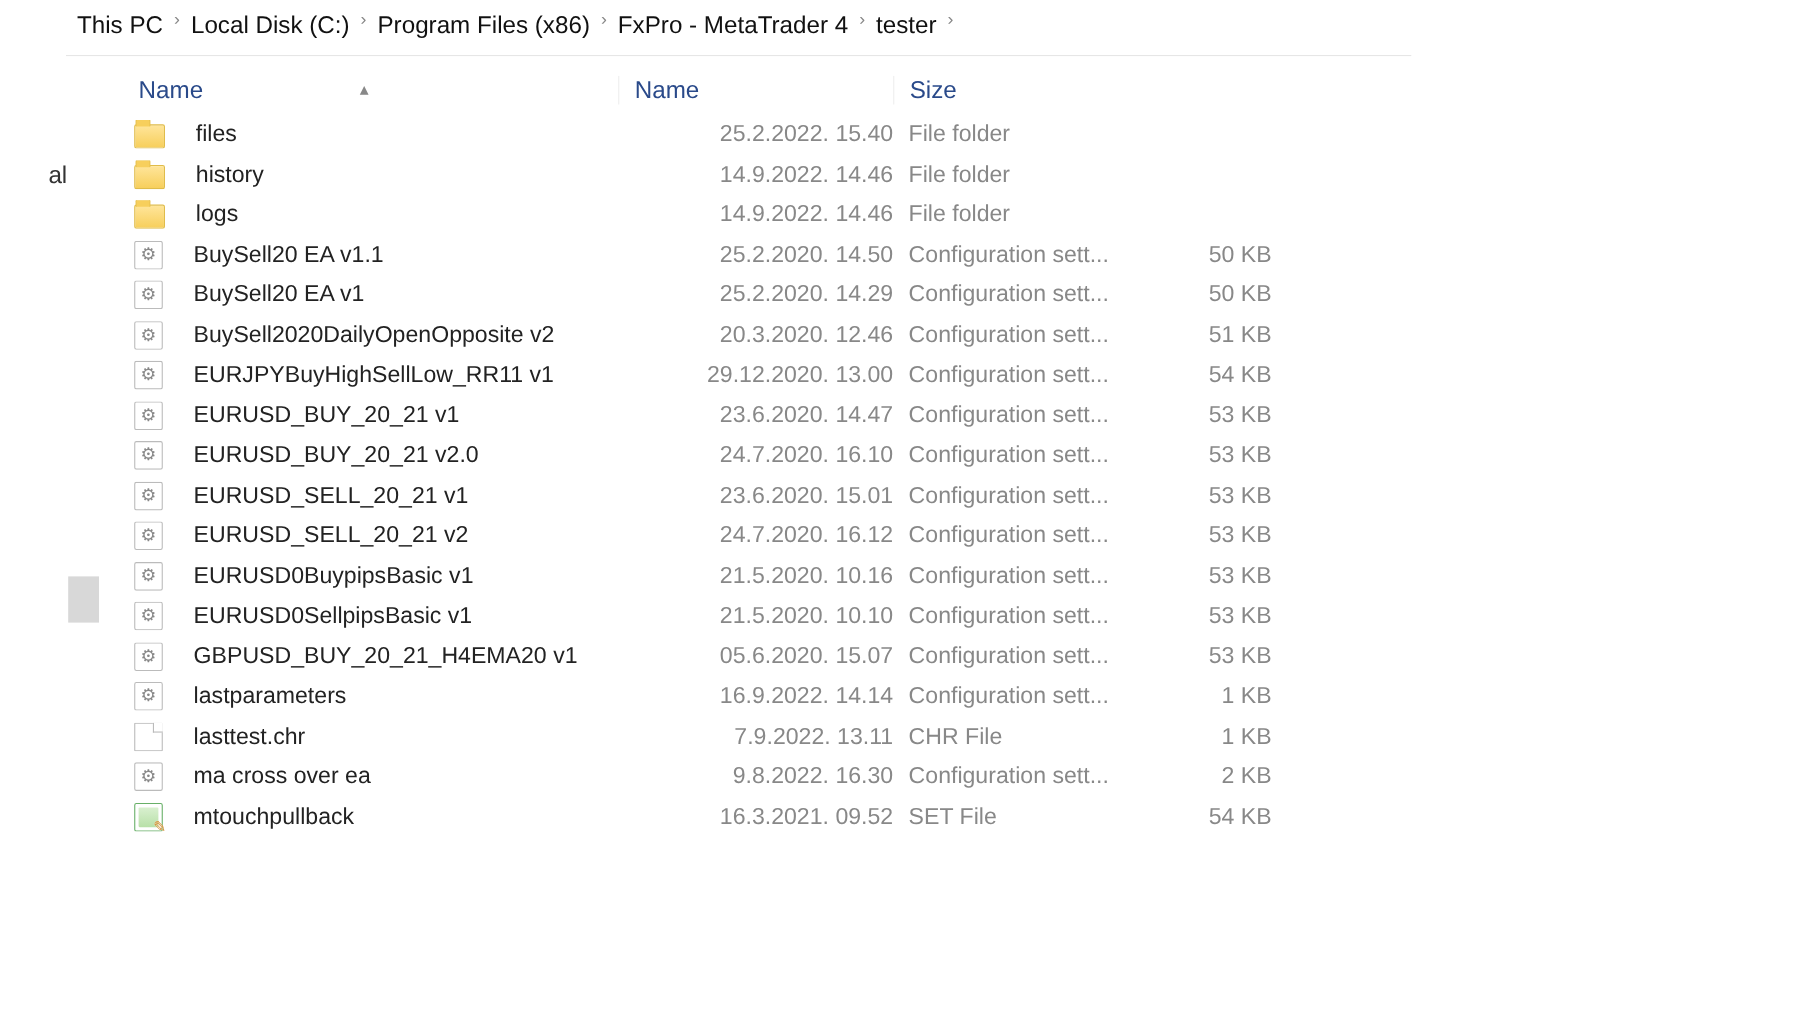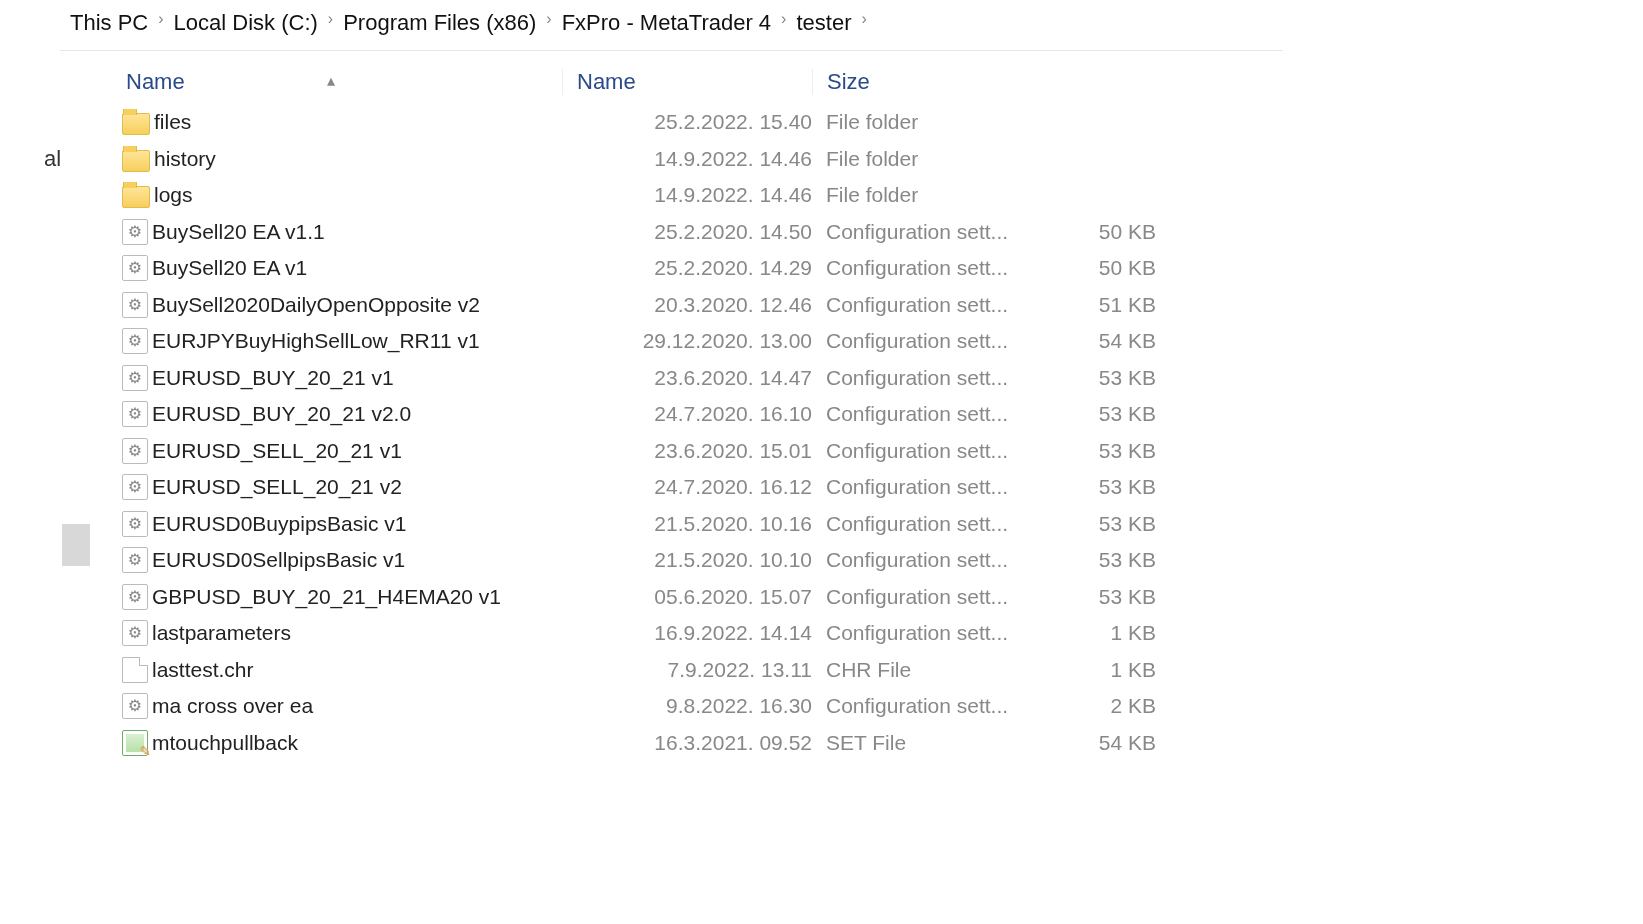--- a/index.html
+++ b/index.html
@@ -91,21 +91,21 @@
   .sort-caret {
     position: absolute;
     left: 215px;
     top: 2px;
     color: #888;
     font-size: 16px;
   }
   .cell-name {
     display: flex;
     align-items: center;
-    gap: 4px;
+    gap: 28px;
     padding-left: 10px;
     color: #222;
     white-space: nowrap;
     overflow: hidden;
   }
   .cell-date { color: #888; padding-left: 14px; text-align: right; }
   .cell-type { color: #888; padding-left: 14px; white-space: nowrap; overflow: hidden; text-overflow: ellipsis; }
   .cell-size { color: #888; text-align: right; padding-right: 6px; }
   .icon {
     width: 26px;

